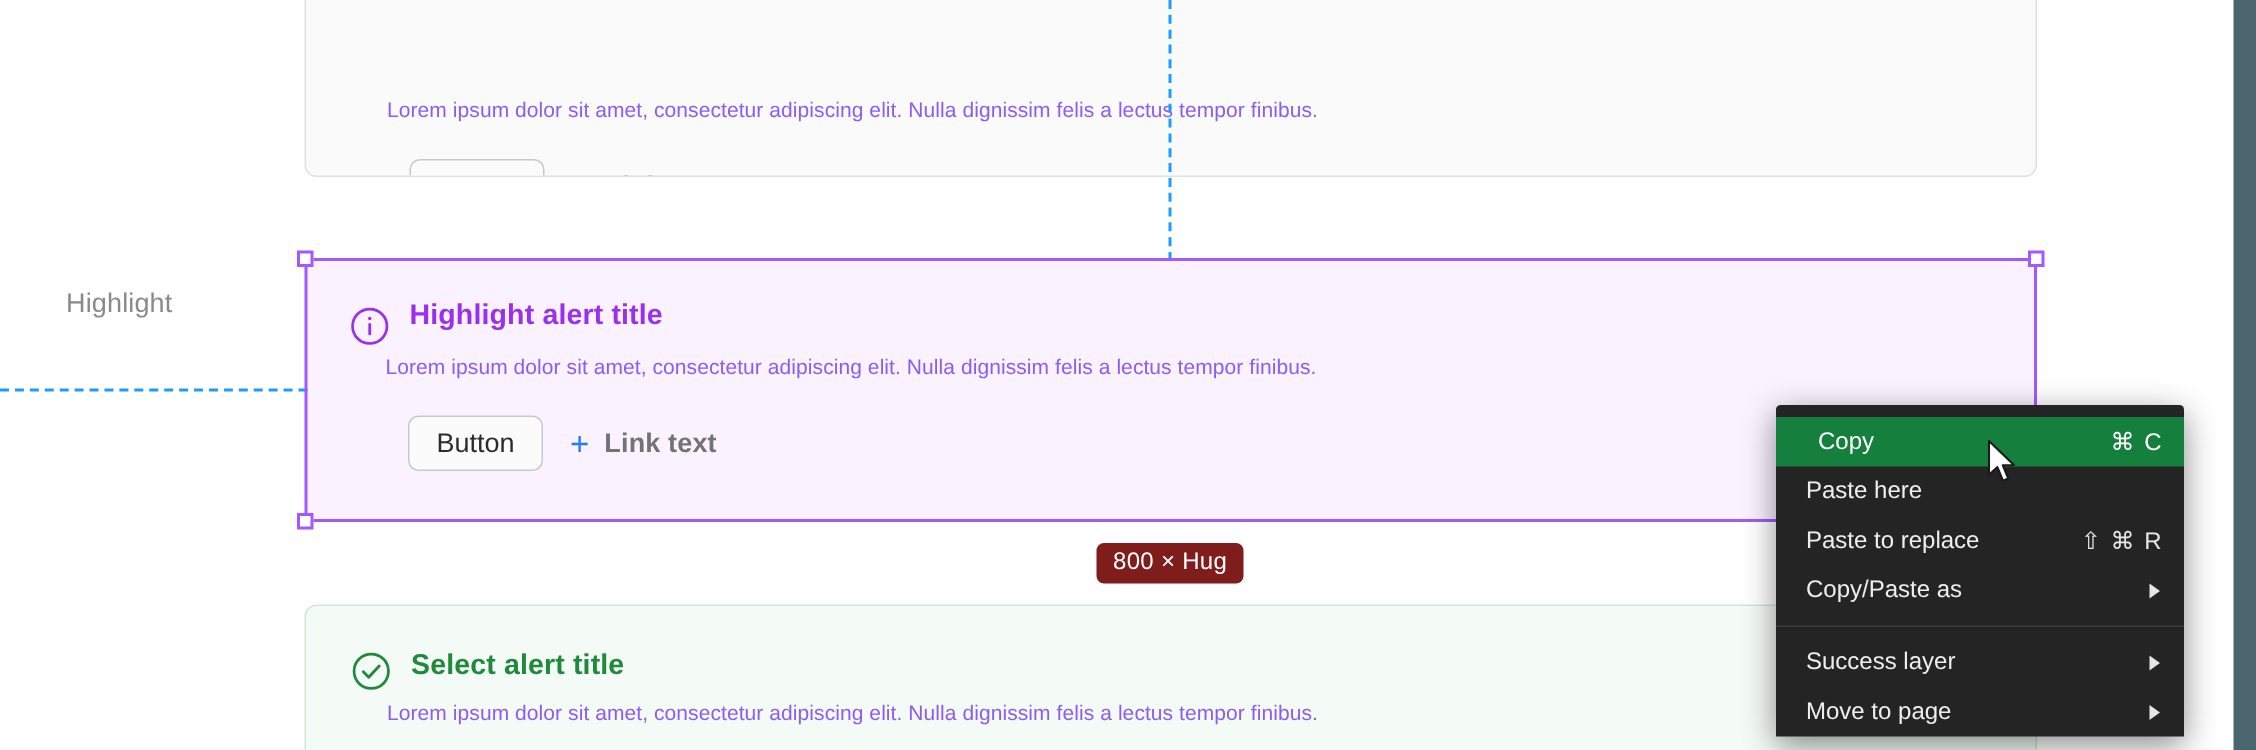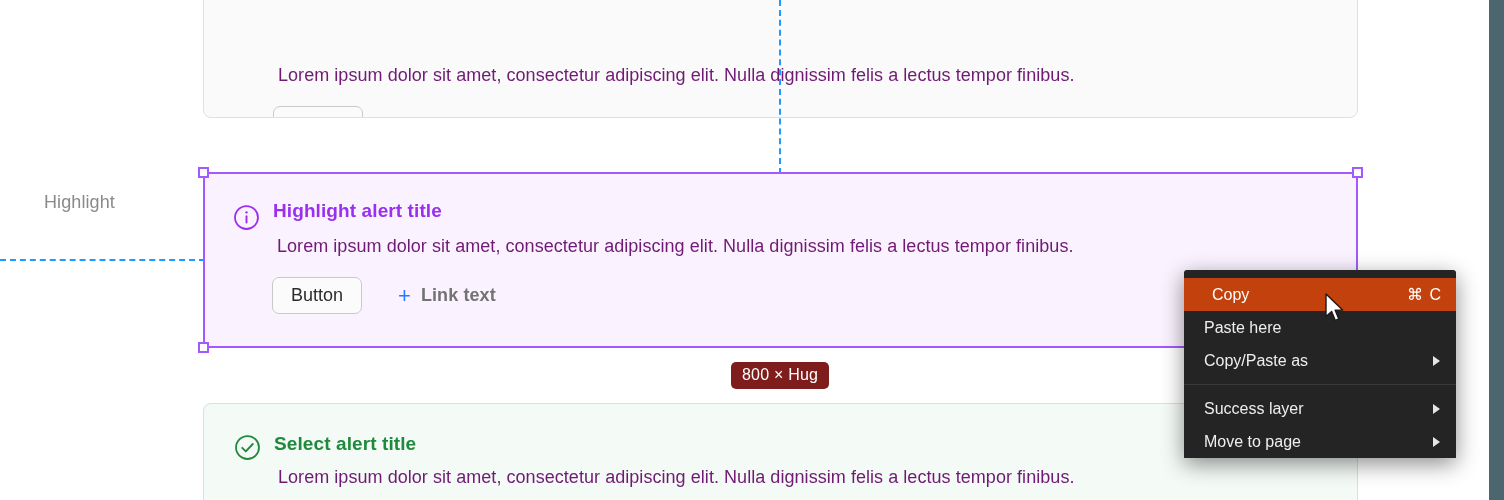--- a/index.html
+++ b/index.html
@@ -44,27 +44,27 @@
   .alert-icon {
     position: absolute; left: 30px; top: 32px;
     width: 27px; height: 27px;
   }
   .alert-title {
     position: absolute; left: 70px; top: 30px;
     font-size: 19px; font-weight: bold; letter-spacing: .1px;
     white-space: nowrap;
   }
   .alert-body {
-    position: absolute; left: 74px; top: 64px;
-    font-size: 18px; color: #701a75; letter-spacing: .05px;
+    position: absolute; left: 54px; top: 64px;
+    font-size: 14px; color: #8b5cf6; letter-spacing: .05px;
     white-space: nowrap;
   }
   .alert-actions {
     position: absolute; left: 69px; top: 105px;
-    display: flex; align-items: center; gap: 36px;
+    display: flex; align-items: center; gap: 18px;
   }
   .btn {
     font-family: "Liberation Sans", sans-serif;
     font-size: 18px; color: #2b2b2b;
     background: #fbfbfb;
     border: 1px solid #c9c9c9;
     border-radius: 7px;
     padding: 8px 18px 9px 18px;
     line-height: 1;
     cursor: pointer;
@@ -147,21 +147,21 @@
   .menu-item {
     position: relative;
     display: flex; align-items: center;
     height: 33px;
     padding: 0 14px 0 20px;
     color: #eeeeee;
     font-size: 16px;
     white-space: nowrap;
     cursor: default;
   }
-  .menu-item.selected { background: #c2410c; color: #ffffff; padding-left: 28px; }
+  .menu-item.selected { background: #15803d; color: #ffffff; padding-left: 28px; }
   .menu-label { flex: 1 1 auto; }
   .menu-shortcut { color: #e6e6e6; font-size: 16px; letter-spacing: 1px; }
   .menu-item.selected .menu-shortcut { color: #ffffff; }
   .menu-arrow {
     width: 0; height: 0;
     border-left: 7px solid #e6e6e6;
     border-top: 5px solid transparent;
     border-bottom: 5px solid transparent;
     margin-right: 2px;
   }
@@ -239,20 +239,24 @@
   <div id="context-menu">
     <div id="menu-group-1">
         <div class="menu-item selected">
           <span class="menu-label">Copy</span>
           <span class="menu-shortcut">⌘ C</span>
         </div>
         <div class="menu-item">
           <span class="menu-label">Paste here</span>
         </div>
         <div class="menu-item">
+          <span class="menu-label">Paste to replace</span>
+          <span class="menu-shortcut">⇧ ⌘ R</span>
+        </div>
+        <div class="menu-item">
           <span class="menu-label">Copy/Paste as</span>
           <span class="menu-arrow"></span>
         </div>
       </div>
     <div class="menu-sep"></div>
     <div id="menu-group-2">
         <div class="menu-item">
           <span class="menu-label">Success layer</span>
           <span class="menu-arrow"></span>
         </div>

